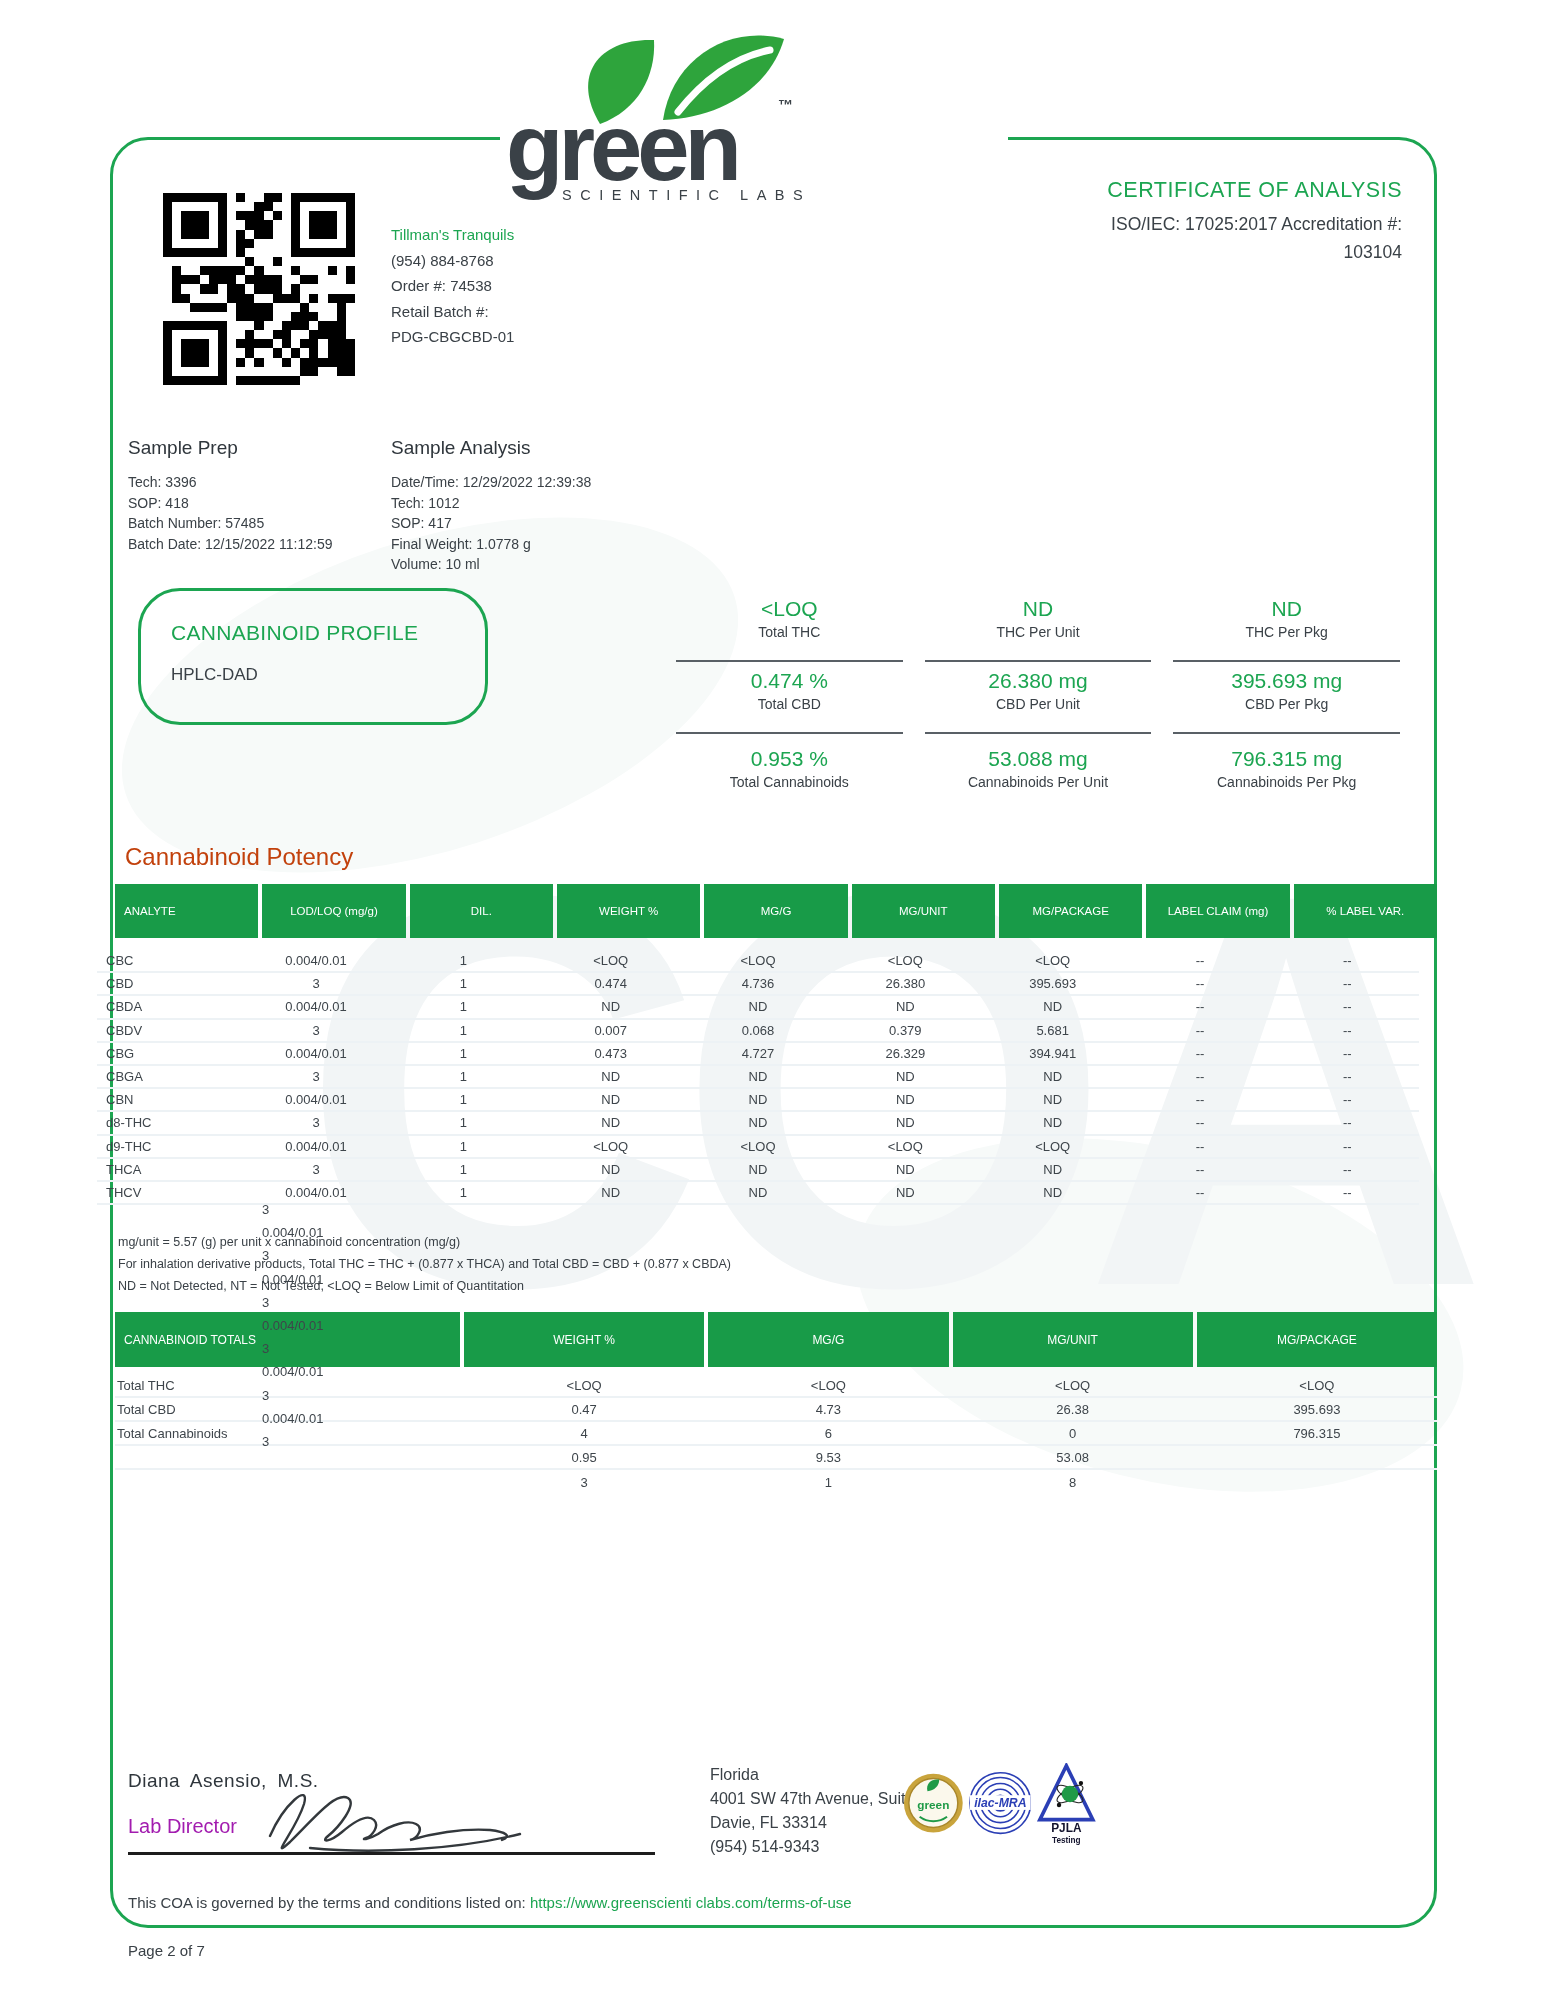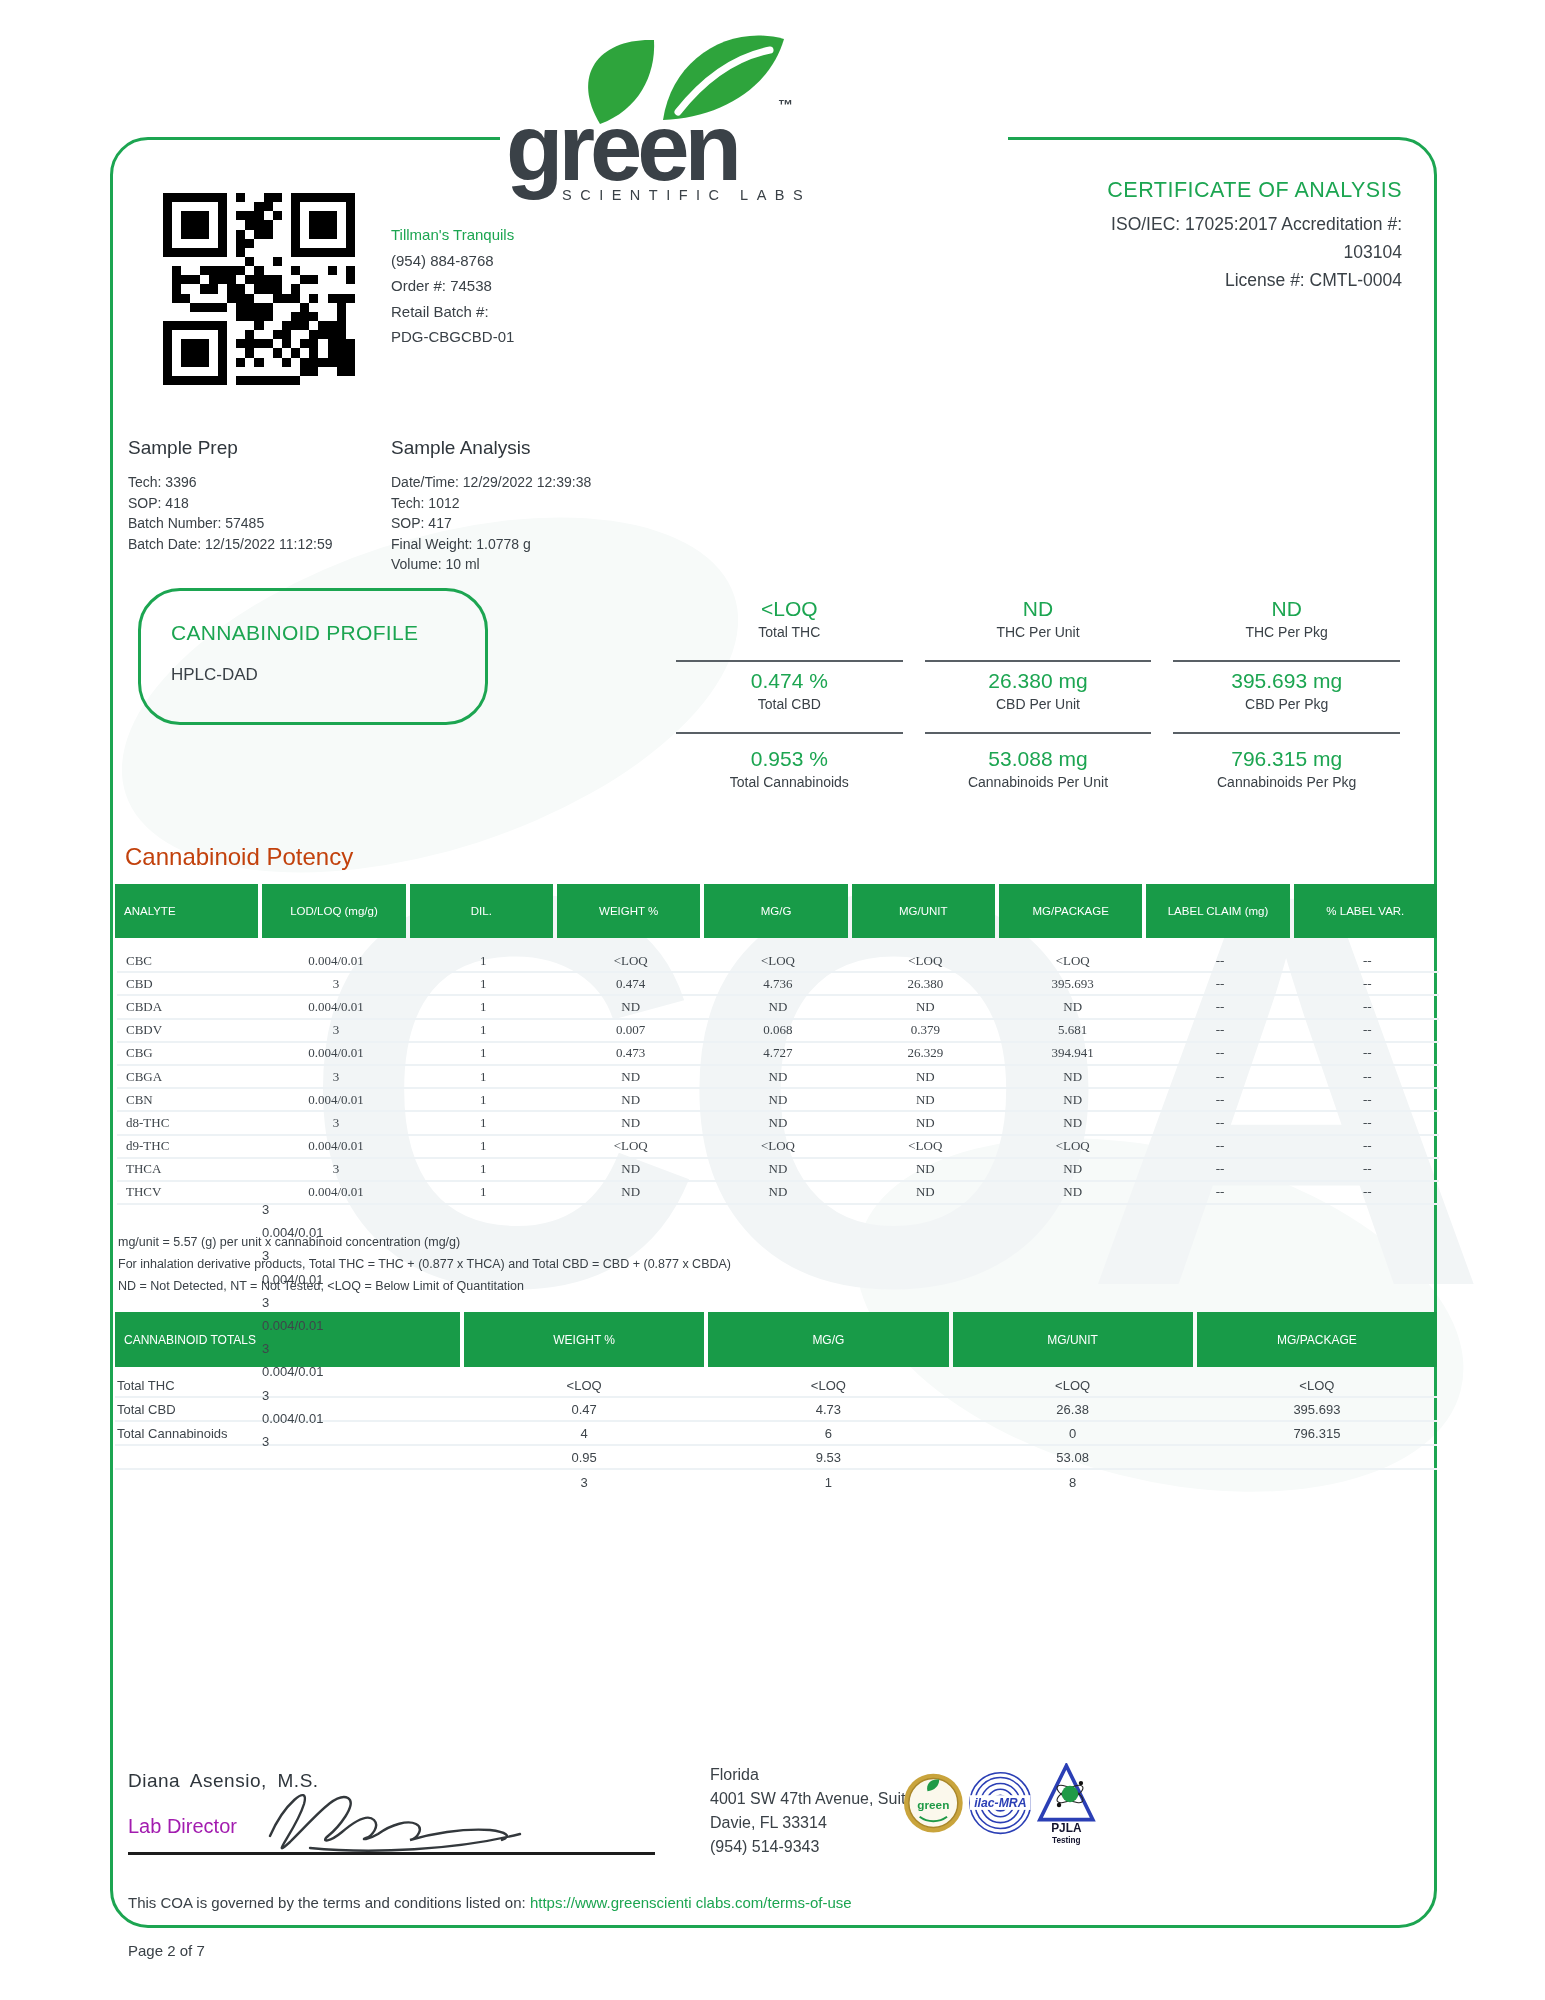--- a/index.html
+++ b/index.html
@@ -52,21 +52,21 @@
   .summary-cell:nth-child(-n+6){border-bottom:2px solid var(--sumline);}
   .summary-cell:nth-child(n+7){padding-top:12px;}
   .summary-value{color:var(--green);font-size:21px;line-height:26px;}
   .summary-label{color:var(--dark);font-size:14px;line-height:20px;}
 
   
   .pt-title{position:absolute;left:125px;top:843px;font-size:24px;color:#c2410c;z-index:3;}
   .pt-head{position:absolute;left:115px;top:884px;width:1322px;height:54px;display:grid;grid-template-columns:repeat(9,1fr);column-gap:4px;z-index:3;}
   .pt-head .hcell{background:var(--green-fill);color:#fff;font-size:11.5px;display:flex;align-items:center;justify-content:center;text-align:center;}
   .pt-head .hcell:first-child{justify-content:flex-start;padding-left:9px;}
-  .pt-body{position:absolute;left:117px;top:950px;width:1322px;z-index:3;font-family:Liberation Serif, serif;}
+  .pt-body{position:absolute;left:97px;top:950px;width:1322px;z-index:3;}
   .pt-row{display:grid;grid-template-columns:repeat(9,1fr);column-gap:4px;height:23.2px;align-items:center;border-bottom:2px solid var(--sep);font-size:13px;color:#3E454B;}
   .pt-row span{text-align:center;}
   .pt-row span:first-child{text-align:left;padding-left:9px;}
 
   
   .footnotes{position:absolute;left:118px;top:1231px;font-size:12.5px;line-height:22px;color:var(--dark);z-index:3;}
 
   
   .overflow-col{position:absolute;left:262px;top:1198px;font-size:13px;line-height:23.2px;color:#3E454B;z-index:4;}
 
@@ -114,21 +114,20 @@
       <text x="6" y="148" font-family="Liberation Sans, DejaVu Sans, sans-serif" font-size="94" font-weight="bold" letter-spacing="-5" fill="#3A4147">green</text>
       <text x="278" y="78" font-family="Liberation Sans, DejaVu Sans, sans-serif" font-size="15" font-weight="bold" fill="#3A4147">™</text>
       <text x="62" y="168" font-family="Liberation Sans, DejaVu Sans, sans-serif" font-size="14.5" letter-spacing="8.5" fill="#3A4147">SCIENTIFIC LABS</text>
     </svg>
   </div>
 
   <div class="cert">
     <div class="cert-title">CERTIFICATE OF ANALYSIS</div>
     <div class="cert-line">ISO/IEC: 17025:2017 Accreditation #:</div>
     <div class="cert-line">103104</div>
-    <div class="cert-line">License #: CMTL-0004</div>
   </div>
 
   <div class="qr">
     <svg id="qr-svg" viewBox="0 0 21 21" shape-rendering="crispEdges" style="width:100%;height:100%;">
         <rect x="0" y="0" width="21" height="21" fill="#fff"></rect>
         <rect x="0" y="0" width="7" height="7" fill="#000"></rect>
         <rect x="1" y="1" width="5" height="5" fill="#fff"></rect>
         <rect x="2" y="2" width="3" height="3" fill="#000"></rect>
         <rect x="14" y="0" width="7" height="7" fill="#000"></rect>
         <rect x="15" y="1" width="5" height="5" fill="#fff"></rect>

